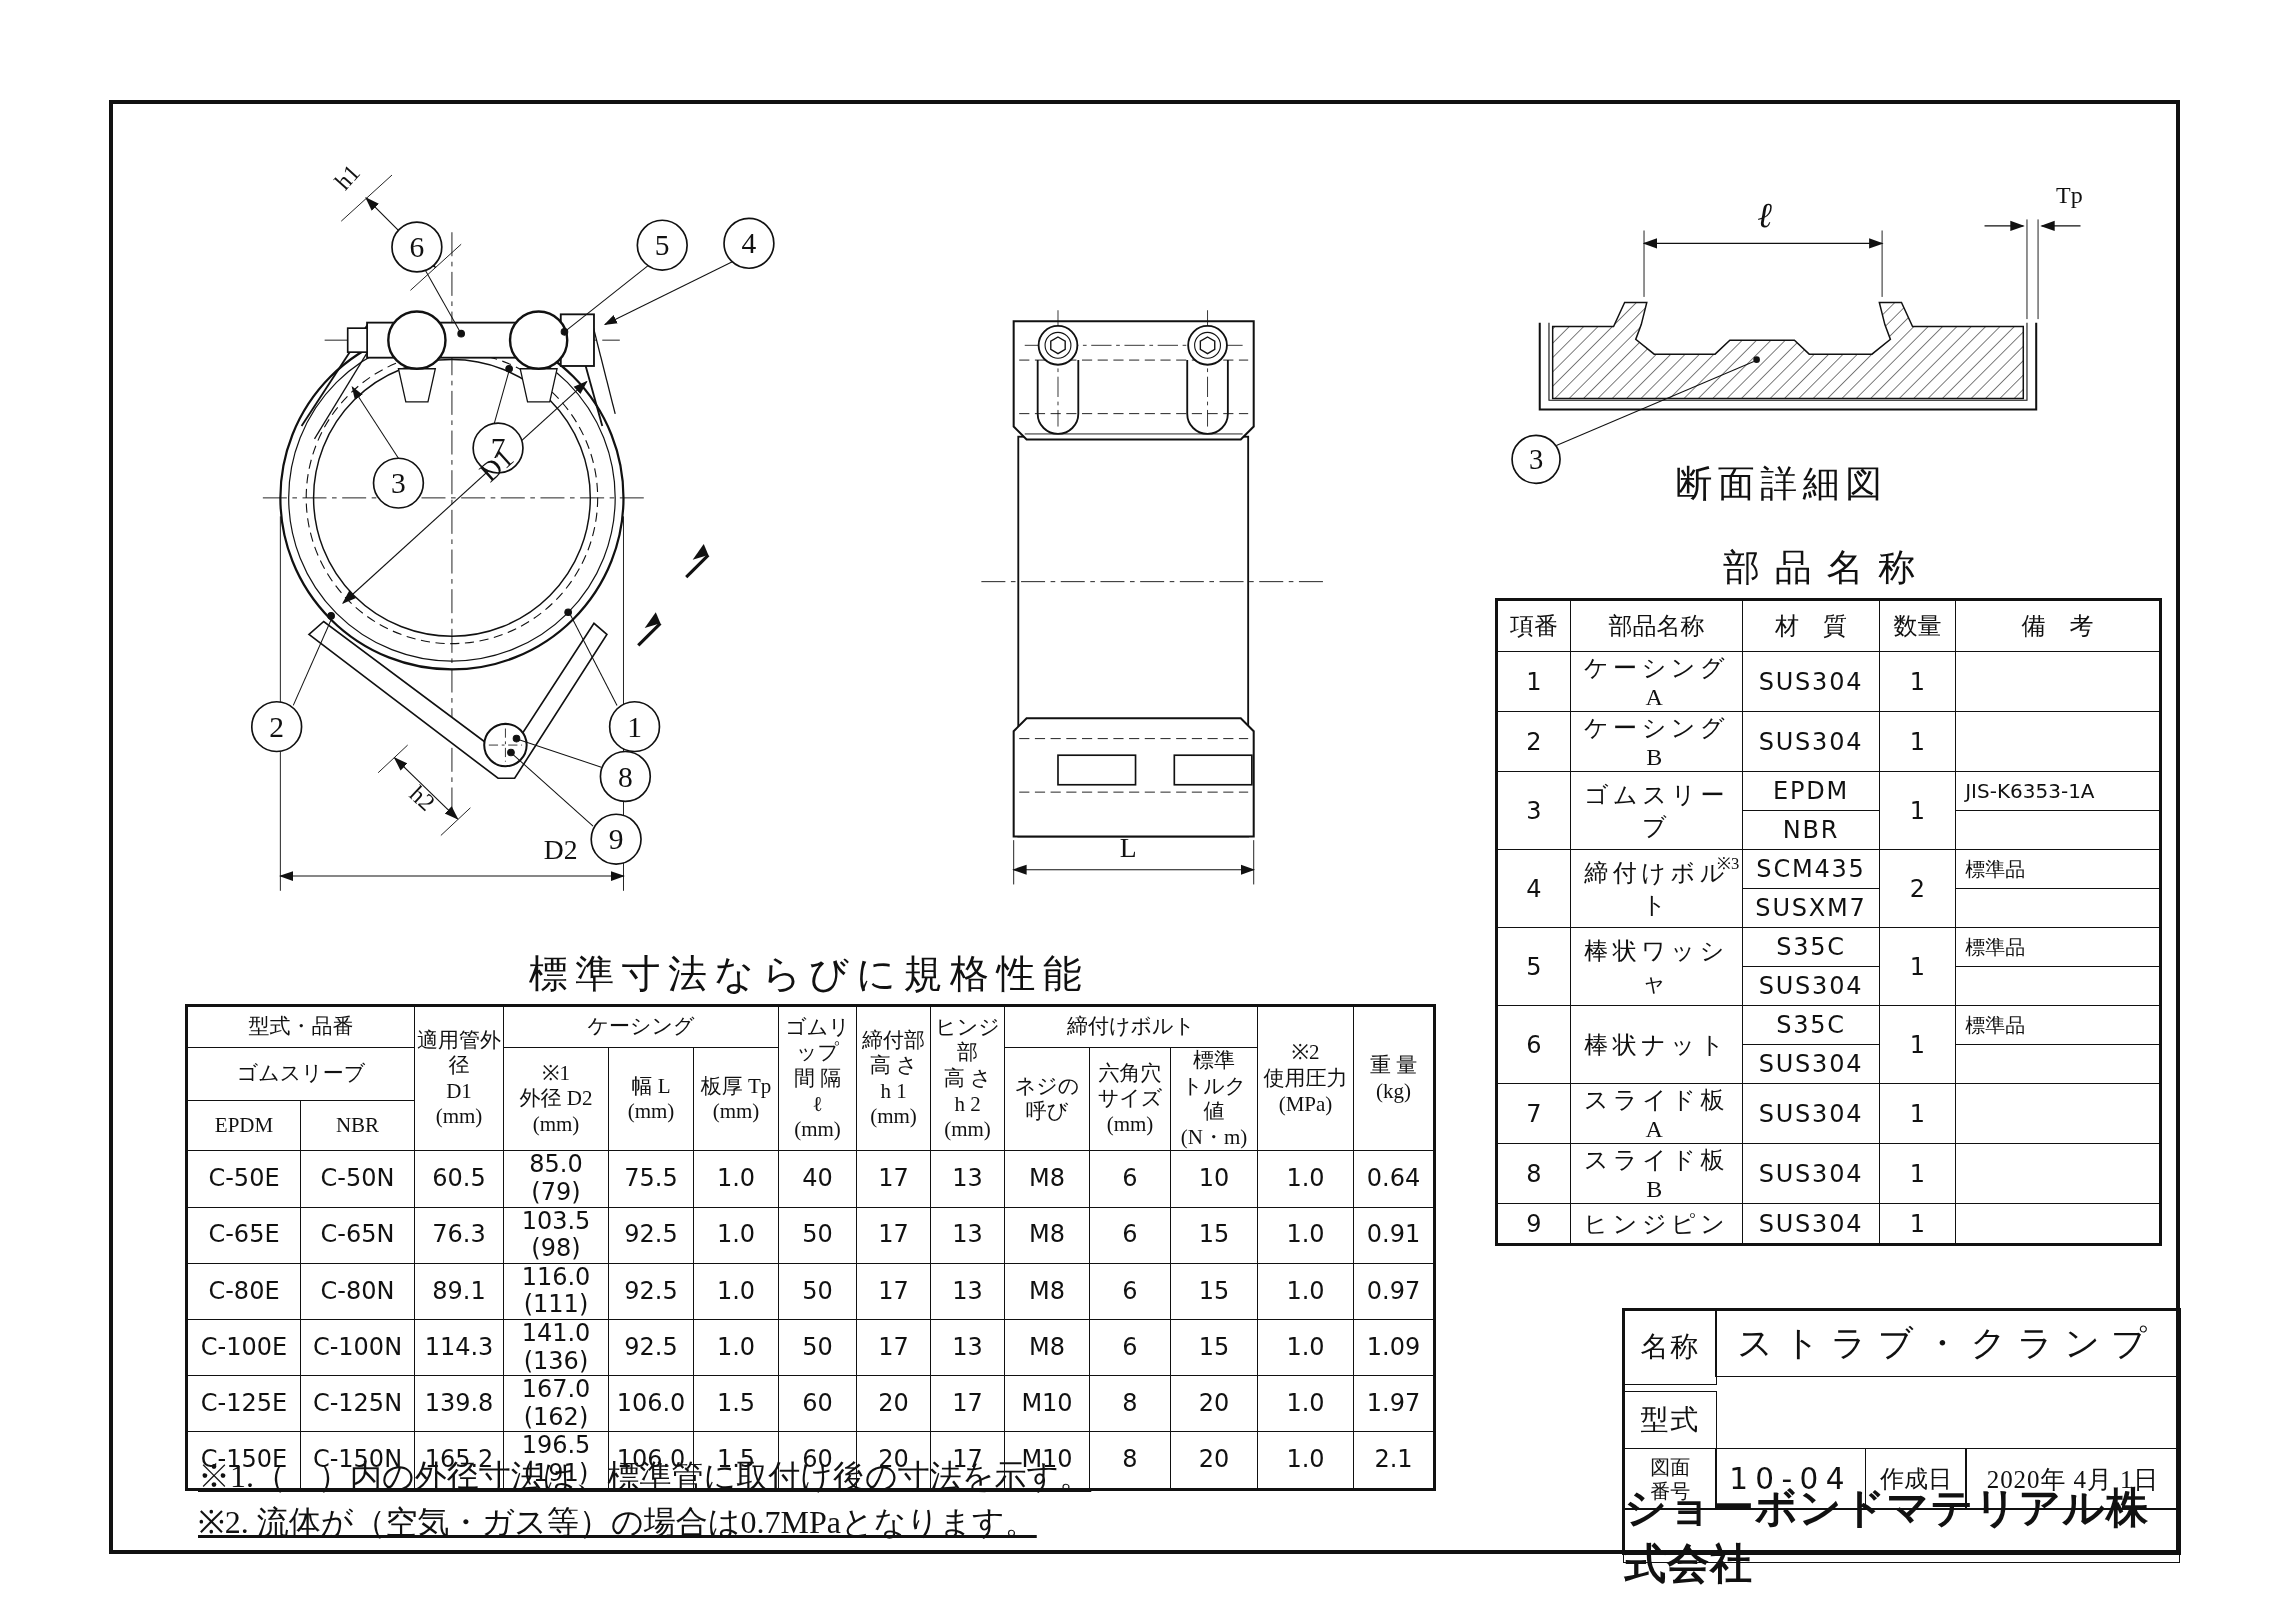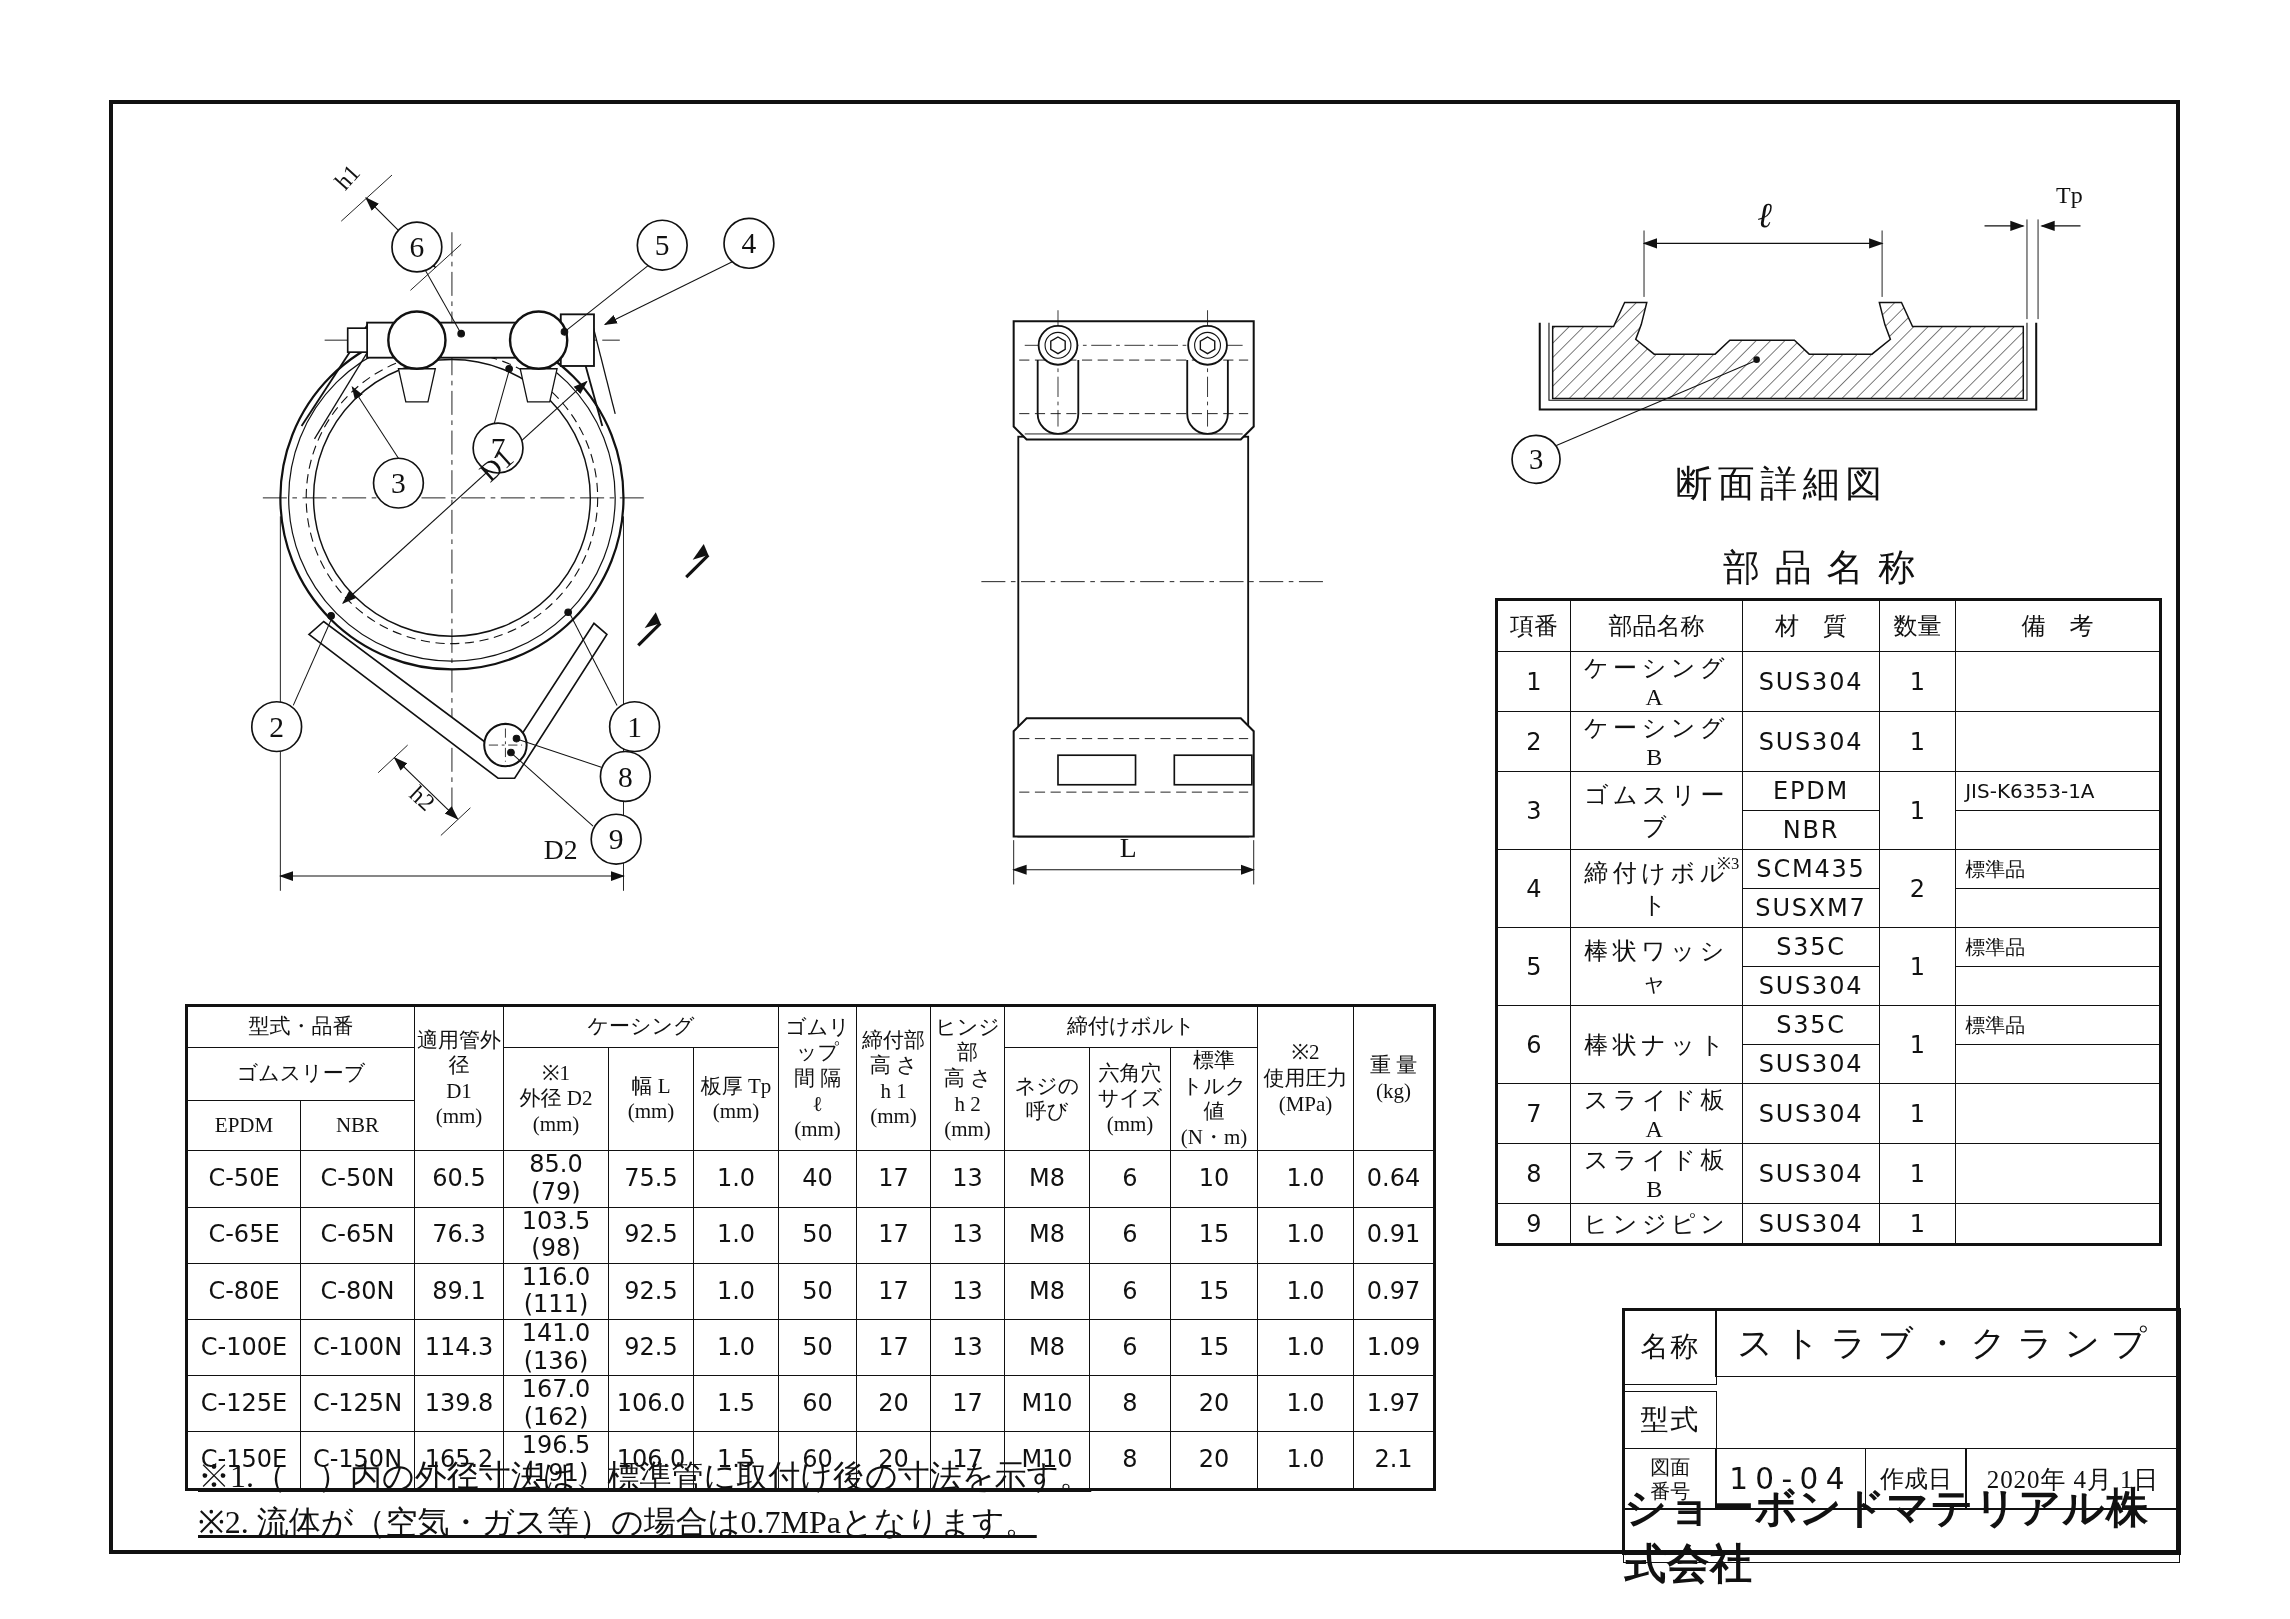--- a/index.html
+++ b/index.html
@@ -337,20 +337,21 @@
         <td class="num">9</td>
         <td class="pname">ヒンジピン</td>
         <td class="mat">SUS304</td>
         <td class="qty">1</td>
         <td class="rem"></td>
       </tr>
     </tbody>
   </table>
 
 
+  <div class="big-title" style="left:185px;top:947px;width:1248px;">標準寸法ならびに規格性能</div>
 
   <table class="spec">
     <colgroup>
       <col style="width:114px">
         <col style="width:114px">
         <col style="width:89px">
         <col style="width:105px">
       <col style="width:85px">
         <col style="width:85px">
         <col style="width:78px">

